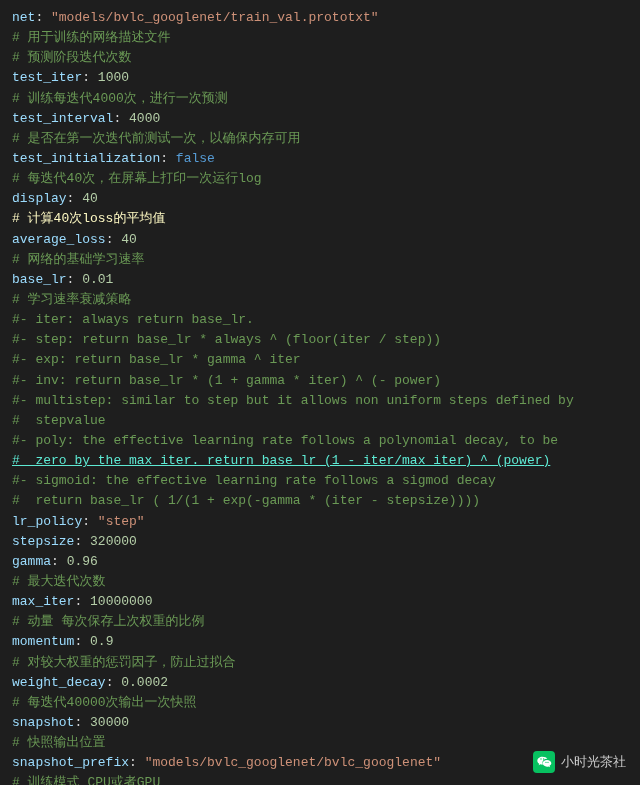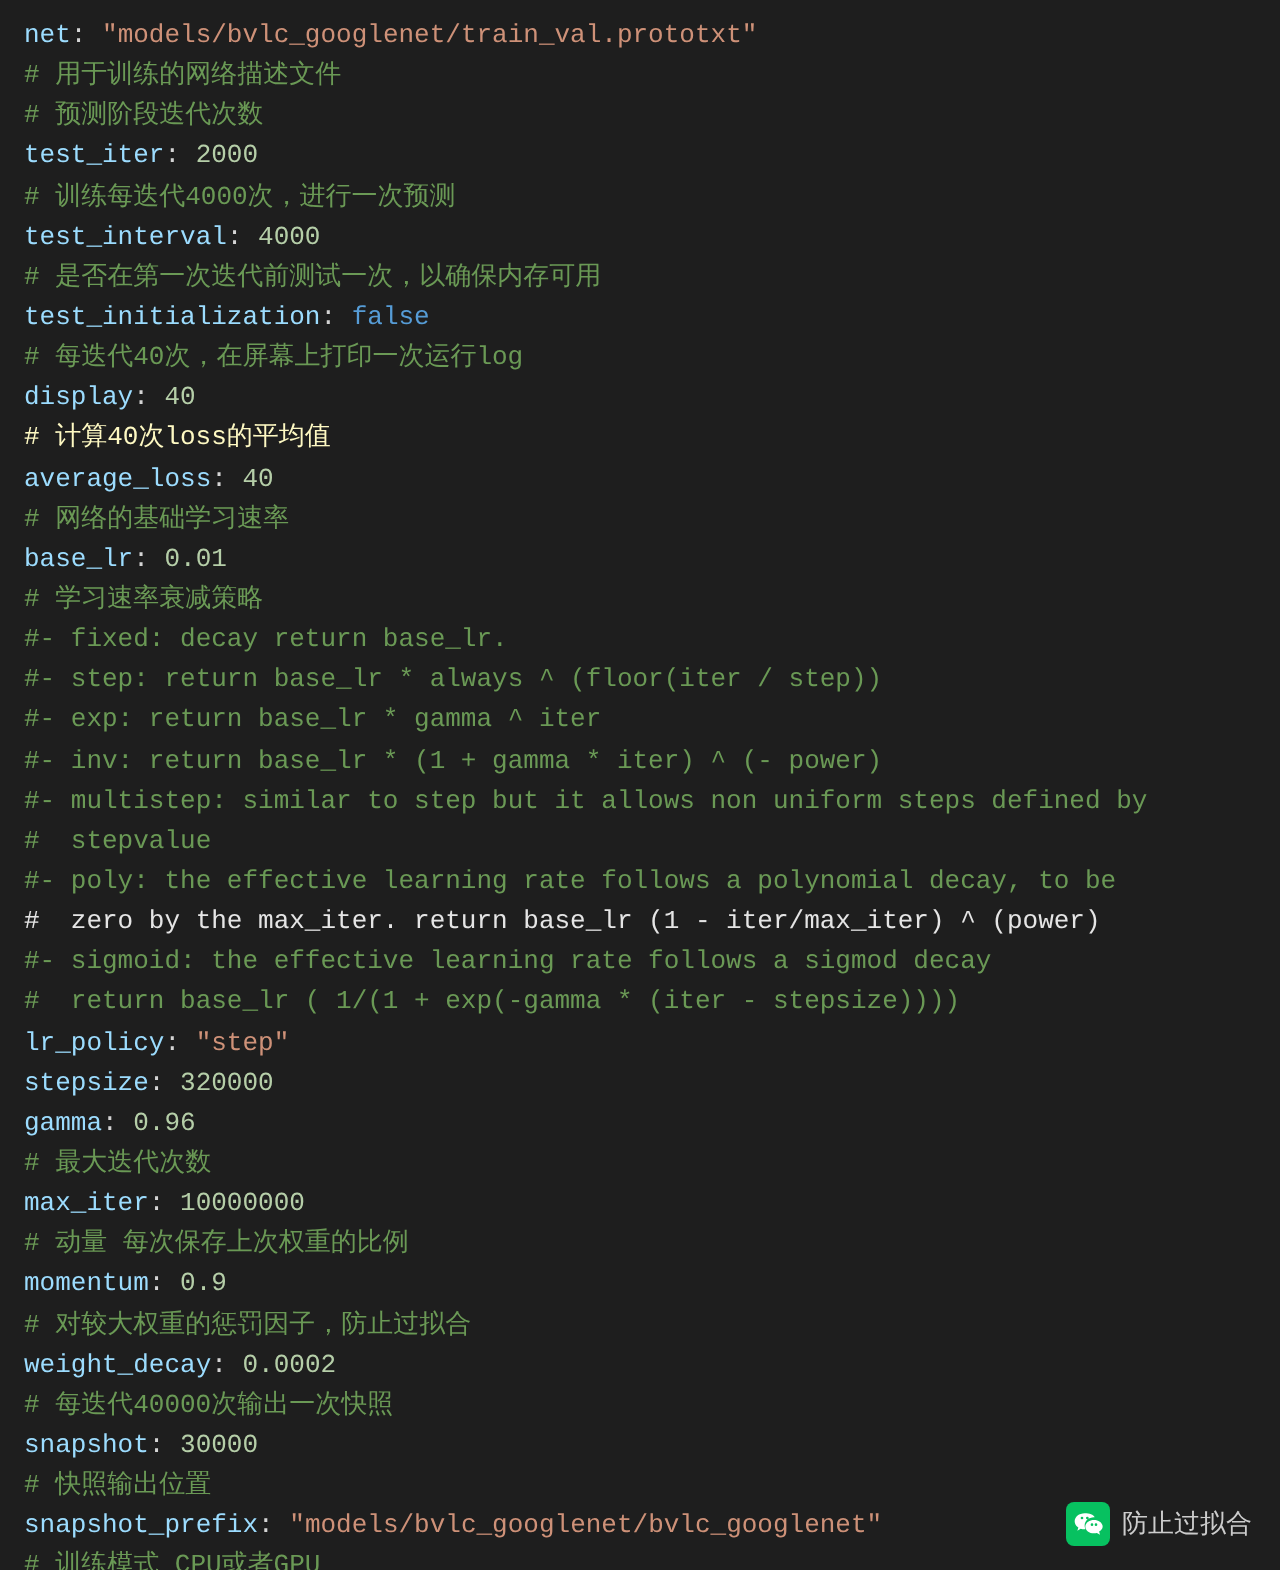--- a/index.html
+++ b/index.html
@@ -48,40 +48,40 @@
       font-size: 14px;
     }
   </style>
 </head>
 <body>
 
 <div class="code-container" id="code-block">
 <span class="line"><span style="color: rgb(156, 220, 254);">net</span><span style="color: rgb(212, 212, 212);">: </span><span style="color: rgb(206, 145, 120);">"models/bvlc_googlenet/train_val.prototxt"</span></span>
     <span class="line" style="color: rgb(106, 153, 85);"># 用于训练的网络描述文件</span>
     <span class="line" style="color: rgb(106, 153, 85);"># 预测阶段迭代次数</span>
-    <span class="line"><span style="color: rgb(156, 220, 254);">test_iter</span><span style="color: rgb(212, 212, 212);">: </span><span style="color: rgb(181, 206, 168);">2000</span></span>
+    <span class="line"><span style="color: rgb(156, 220, 254);">test_iter</span><span style="color: rgb(212, 212, 212);">: </span><span style="color: rgb(181, 206, 168);">1000</span></span>
     <span class="line" style="color: rgb(106, 153, 85);"># 训练每迭代4000次，进行一次预测</span>
     <span class="line"><span style="color: rgb(156, 220, 254);">test_interval</span><span style="color: rgb(212, 212, 212);">: </span><span style="color: rgb(181, 206, 168);">4000</span></span>
     <span class="line" style="color: rgb(106, 153, 85);"># 是否在第一次迭代前测试一次，以确保内存可用</span>
     <span class="line"><span style="color: rgb(156, 220, 254);">test_initialization</span><span style="color: rgb(212, 212, 212);">: </span><span style="color: rgb(86, 156, 214);">false</span></span>
     <span class="line" style="color: rgb(106, 153, 85);"># 每迭代40次，在屏幕上打印一次运行log</span>
     <span class="line"><span style="color: rgb(156, 220, 254);">display</span><span style="color: rgb(212, 212, 212);">: </span><span style="color: rgb(181, 206, 168);">40</span></span>
     <span class="line" style="color: #fef9c3;"># 计算40次loss的平均值</span>
     <span class="line"><span style="color: rgb(156, 220, 254);">average_loss</span><span style="color: rgb(212, 212, 212);">: </span><span style="color: rgb(181, 206, 168);">40</span></span>
     <span class="line" style="color: rgb(106, 153, 85);"># 网络的基础学习速率</span>
     <span class="line"><span style="color: rgb(156, 220, 254);">base_lr</span><span style="color: rgb(212, 212, 212);">: </span><span style="color: rgb(181, 206, 168);">0.01</span></span>
     <span class="line" style="color: rgb(106, 153, 85);"># 学习速率衰减策略</span>
-    <span class="line" style="color: rgb(106, 153, 85);">#- fixed: decay return base_lr.</span>
+    <span class="line" style="color: rgb(106, 153, 85);">#- iter: always return base_lr.</span>
     <span class="line" style="color: rgb(106, 153, 85);">#- step: return base_lr * always ^ (floor(iter / step))</span>
     <span class="line" style="color: rgb(106, 153, 85);">#- exp: return base_lr * gamma ^ iter</span>
     <span class="line" style="color: rgb(106, 153, 85);">#- inv: return base_lr * (1 + gamma * iter) ^ (- power)</span>
     <span class="line" style="color: rgb(106, 153, 85);">#- multistep: similar to step but it allows non uniform steps defined by</span>
     <span class="line" style="color: rgb(106, 153, 85);">#  stepvalue</span>
     <span class="line" style="color: rgb(106, 153, 85);">#- poly: the effective learning rate follows a polynomial decay, to be</span>
-    <span class="line" style="color: #e5e5e5;">#  zero by the max_iter. return base_lr (1 - iter/max_iter) ^ (power)</span>
+    <span class="line" style="color: #5eead4; text-decoration: underline;">#  zero by the max_iter. return base_lr (1 - iter/max_iter) ^ (power)</span>
     <span class="line" style="color: rgb(106, 153, 85);">#- sigmoid: the effective learning rate follows a sigmod decay</span>
     <span class="line" style="color: rgb(106, 153, 85);">#  return base_lr ( 1/(1 + exp(-gamma * (iter - stepsize))))</span>
     <span class="line"><span style="color: rgb(156, 220, 254);">lr_policy</span><span style="color: rgb(212, 212, 212);">: </span><span style="color: rgb(206, 145, 120);">"step"</span></span>
     <span class="line"><span style="color: rgb(156, 220, 254);">stepsize</span><span style="color: rgb(212, 212, 212);">: </span><span style="color: rgb(181, 206, 168);">320000</span></span>
     <span class="line"><span style="color: rgb(156, 220, 254);">gamma</span><span style="color: rgb(212, 212, 212);">: </span><span style="color: rgb(181, 206, 168);">0.96</span></span>
     <span class="line" style="color: rgb(106, 153, 85);"># 最大迭代次数</span>
     <span class="line"><span style="color: rgb(156, 220, 254);">max_iter</span><span style="color: rgb(212, 212, 212);">: </span><span style="color: rgb(181, 206, 168);">10000000</span></span>
     <span class="line" style="color: rgb(106, 153, 85);"># 动量 每次保存上次权重的比例</span>
     <span class="line"><span style="color: rgb(156, 220, 254);">momentum</span><span style="color: rgb(212, 212, 212);">: </span><span style="color: rgb(181, 206, 168);">0.9</span></span>
     <span class="line" style="color: rgb(106, 153, 85);"># 对较大权重的惩罚因子，防止过拟合</span>
@@ -90,15 +90,15 @@
     <span class="line"><span style="color: rgb(156, 220, 254);">snapshot</span><span style="color: rgb(212, 212, 212);">: </span><span style="color: rgb(181, 206, 168);">30000</span></span>
     <span class="line" style="color: rgb(106, 153, 85);"># 快照输出位置</span>
     <span class="line"><span style="color: rgb(156, 220, 254);">snapshot_prefix</span><span style="color: rgb(212, 212, 212);">: </span><span style="color: rgb(206, 145, 120);">"models/bvlc_googlenet/bvlc_googlenet"</span></span>
     <span class="line" style="color: rgb(106, 153, 85);"># 训练模式 CPU或者GPU</span>
     <div class="watermark">
       <span class="wechat-icon">
         <svg width="16" height="16" viewBox="0 0 24 24" fill="white">
     <path d="M9.5 4C5.36 4 2 6.69 2 10c0 1.89 1.08 3.56 2.78 4.66L4 17l2.5-1.5c.96.28 1.96.5 3 .5.17 0 .34-.01.5-.02C9.84 15.32 9.5 14.18 9.5 13c0-3.31 3.13-6 7-6 .17 0 .34.01.5.02C16.16 5.08 13.03 4 9.5 4zm-2 2.5a1 1 0 1 1 0 2 1 1 0 0 1 0-2zm4 0a1 1 0 1 1 0 2 1 1 0 0 1 0-2zM16.5 9C12.91 9 10 11.24 10 14s2.91 5 6.5 5c.77 0 1.5-.12 2.17-.33L21 20l-.67-2.33C21.6 16.85 23 15.52 23 14c0-2.76-2.91-5-6.5-5zm-1.5 2.5a1 1 0 1 1 0 2 1 1 0 0 1 0-2zm3 0a1 1 0 1 1 0 2 1 1 0 0 1 0-2z"></path>
   </svg>
       </span>
-      <span>防止过拟合</span>
+      <span>小时光茶社</span>
     </div>
   </div>
 
 </body></html>

